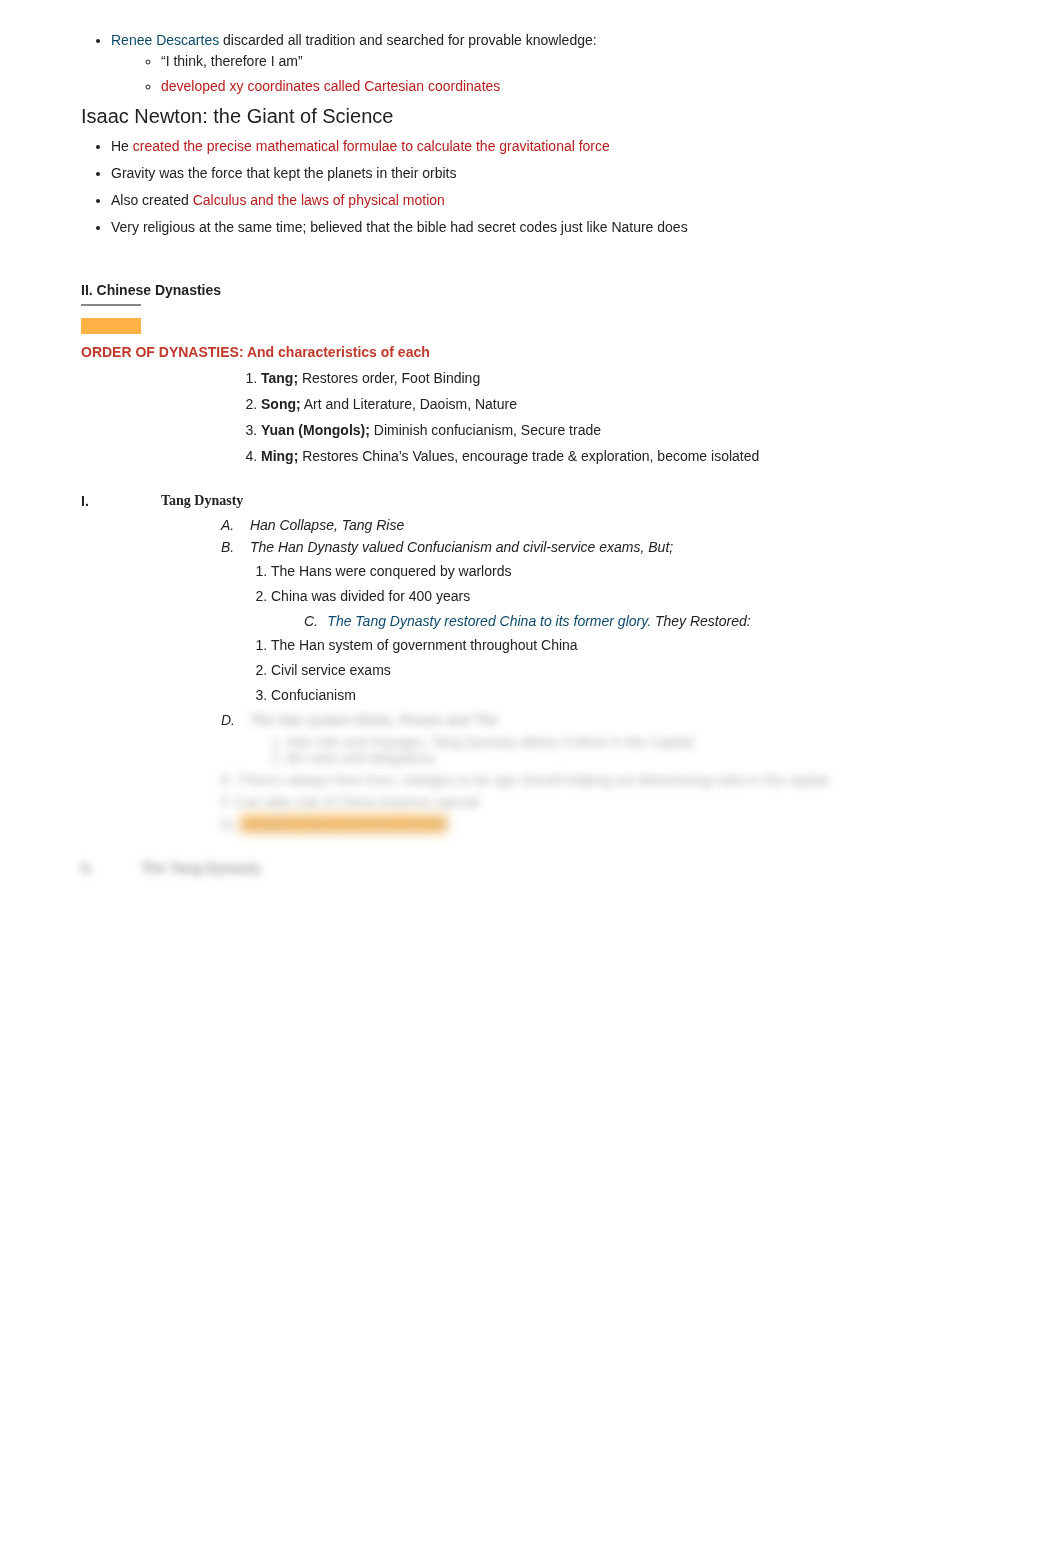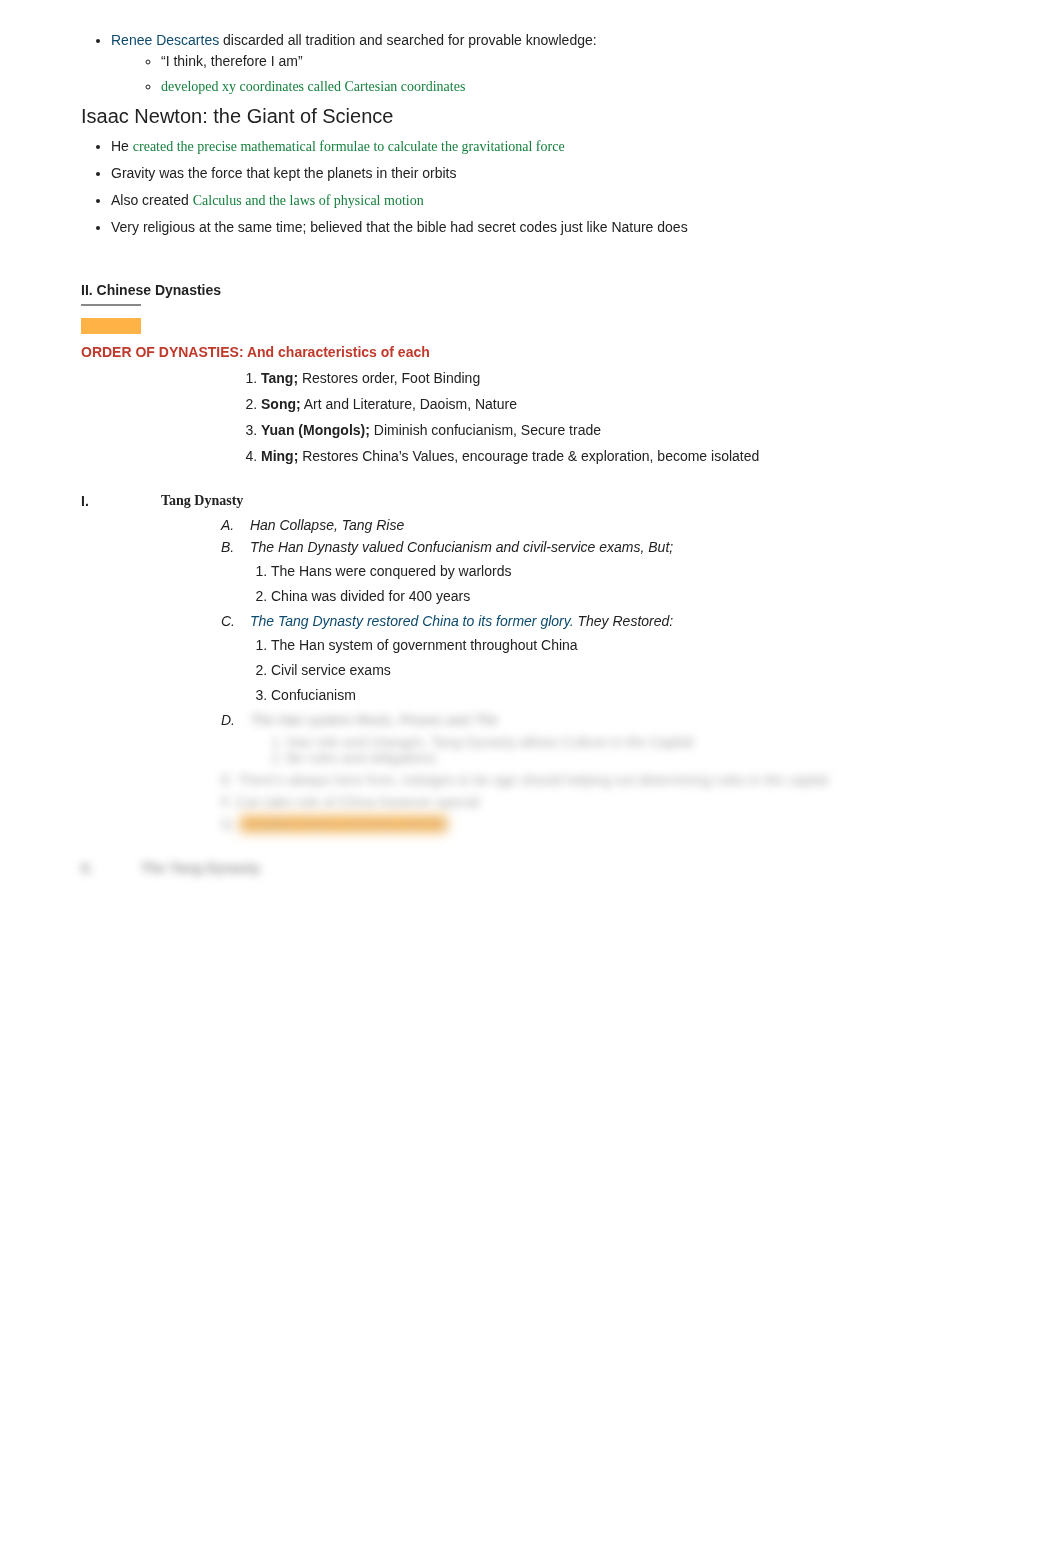--- a/index.html
+++ b/index.html
@@ -27,21 +27,21 @@
     ul.circle-list {
       list-style: circle;
       margin-left: 50px;
       margin-bottom: 6px;
     }
     ul.circle-list li {
       margin-bottom: 4px;
       line-height: 1.5;
     }
     .red-link { color: #0c4a6e; text-decoration: none; }
-    .blue-link { color: #15803d; text-decoration: none; font-family: Liberation Serif, serif; }
+    .blue-link { color: #b91c1c; text-decoration: none; }
     .order-header {
       color: #c0392b;
       font-weight: bold;
       font-size: 14px;
       margin-bottom: 8px;
     }
     .ordered-list {
       list-style: decimal;
       margin-left: 180px;
       margin-bottom: 10px;
@@ -108,20 +108,21 @@
       margin-left: 110px;
       margin-bottom: 6px;
     }
     .num-list li {
       margin-bottom: 4px;
       line-height: 1.5;
     }
     .tang-c-line {
       margin-left: 60px;
       margin-bottom: 6px;
+      text-align: center;
     }
     .tang-d-line {
       margin-left: 60px;
       margin-bottom: 6px;
     }
     .blurred-sub {
       margin-left: 110px;
       filter: blur(4px);
       color: #aaa;
     }

